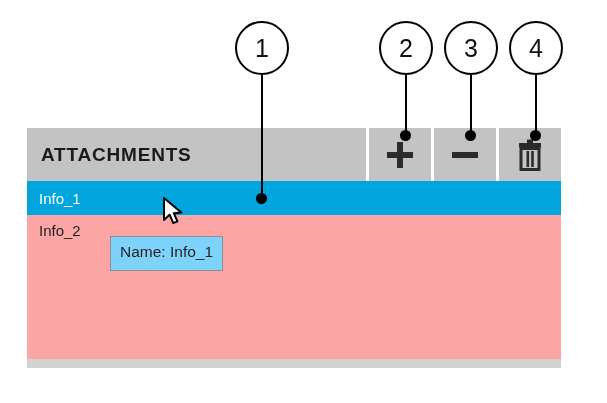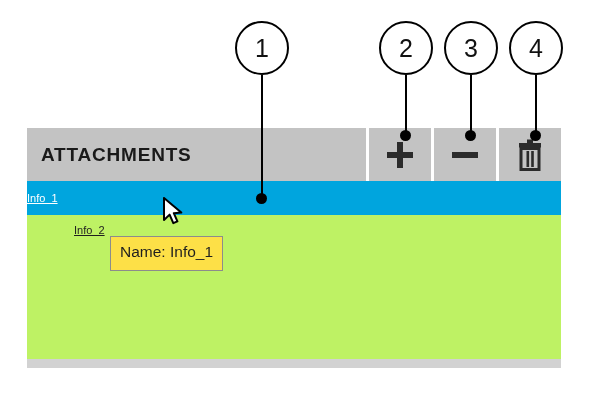--- a/index.html
+++ b/index.html
@@ -52,21 +52,21 @@
     z-index: 29;
   }
 
   
   .panel {
     position: absolute;
     left: 27px;
     top: 128px;
     width: 534px;
     height: 240px;
-    background: #bef264;
+    background: #fca5a5;
     box-sizing: border-box;
     z-index: 10;
   }
   .panel-header {
     position: relative;
     height: 53px;
     background: #c3c3c3;
     display: flex;
     align-items: stretch;
   }
@@ -122,51 +122,49 @@
   }
 
   
   .list {
     position: relative;
   }
   .list-item {
     height: 34px;
     display: flex;
     align-items: center;
-    padding-left: 0;
-    font-size: 11px;
+    padding-left: 12px;
+    font-size: 15px;
     color: #1f1f1f;
     box-sizing: border-box;
-    text-decoration: underline;
   }
   .list-item.selected {
     background: #00a5de;
     color: #ffffff;
   }
   .list-item.row2, .list-item.row3 {
     height: 30px;
-    margin-left: 47px;
   }
 
   
   .panel-footer {
     position: absolute;
     left: 0;
     bottom: 0;
     width: 100%;
     height: 9px;
     background: #d2d2d2;
   }
 
   
   .tooltip {
     position: absolute;
     left: 110px;
     top: 236px;
-    background: #fde047;
+    background: #7dd3fc;
     border: 1.5px solid #8c8c8c;
     padding: 5px 9px 7px 9px;
     font-size: 15.5px;
     color: #1f1f1f;
     line-height: 1.35;
     z-index: 20;
     white-space: nowrap;
   }
 
   

